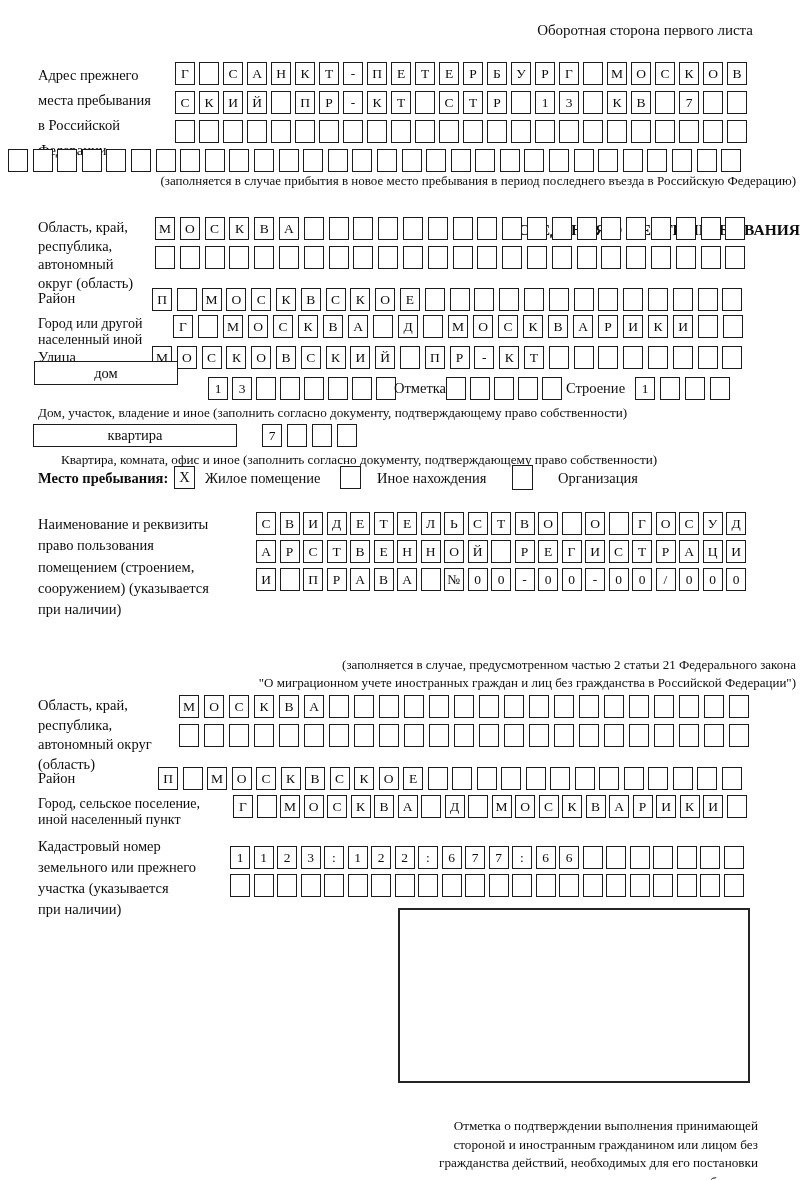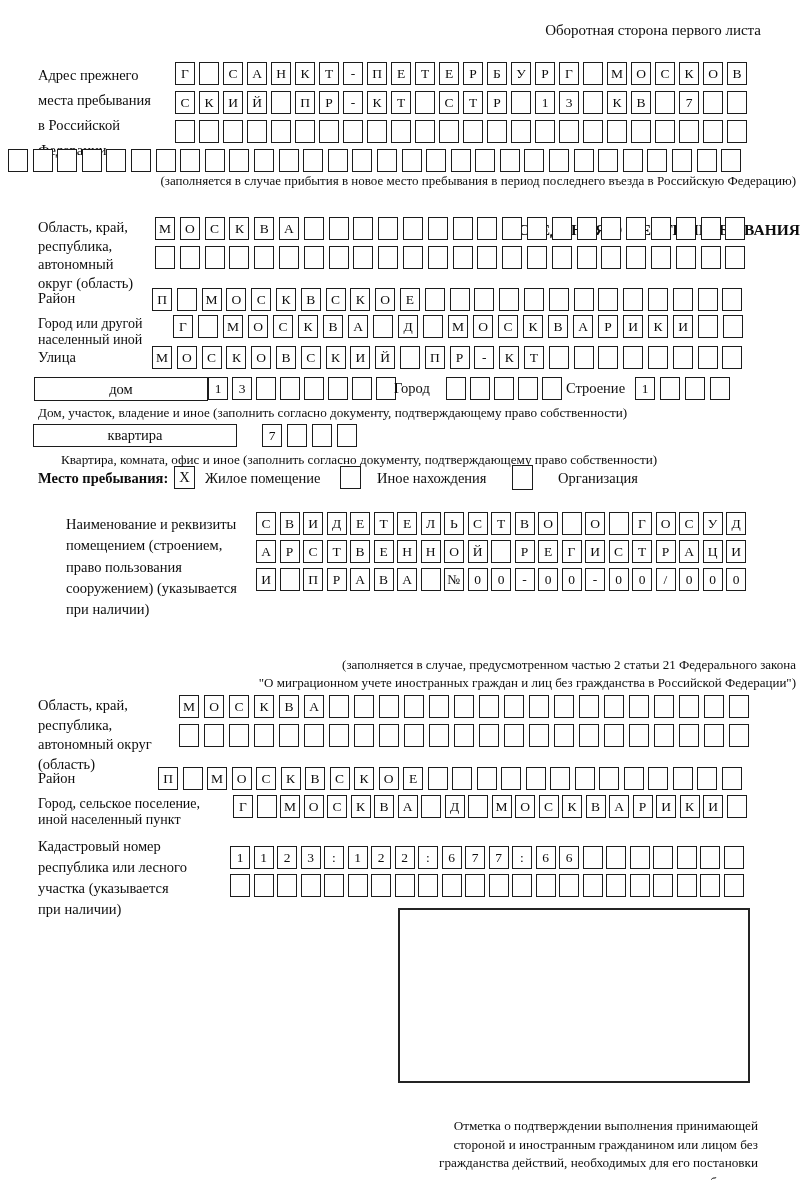--- a/index.html
+++ b/index.html
@@ -29,21 +29,21 @@
     position:absolute; width:21px; height:23px; border:1.6px solid #1c1c1c; background:#fff;
     display:flex; align-items:center; justify-content:center; font-size:14.5px;
   }
   .stamp-box { position:absolute; left:398px; top:908px; width:352px; height:175px; border:2px solid #242424; background:#fff; }
 </style>
 </head>
 <body>
 
 <div class="page">
 
-  <div class="abs" style="top:22px; right:39px; font-size:15px;">Оборотная сторона первого листа</div>
+  <div class="abs" style="top:22px; right:47px; font-size:15px;">Оборотная сторона первого листа</div>
 
   <div class="lbl" style="left:38px; top:63px; line-height:25px;">
       <div>Адрес прежнего</div>
       <div>места пребывания</div>
       <div>в Российской</div>
       <div>Федерации</div>
     </div>
   <div class="cells g4" style="left:175px; top:62px;">
       <div class="cell">Г</div>
       <div class="cell"></div>
@@ -296,34 +296,34 @@
       <div class="cell"></div>
       <div class="cell"></div>
       <div class="cell"></div>
       <div class="cell"></div>
       <div class="cell"></div>
       <div class="cell"></div>
       <div class="cell"></div>
       <div class="cell"></div>
     </div>
 
-  <div class="field-box" style="left:34px; top:377px; width:174px;">
+  <div class="field-box" style="left:34px; top:361px; width:144px;">
     <span>дом</span>
   </div>
   <div class="cells g4" style="left:208px; top:377px;">
       <div class="cell">1</div>
       <div class="cell">3</div>
       <div class="cell"></div>
       <div class="cell"></div>
       <div class="cell"></div>
       <div class="cell"></div>
       <div class="cell"></div>
       <div class="cell"></div>
     </div>
-  <div class="lbl" style="left:394px; top:380px;">Город</div>
+  <div class="lbl" style="left:394px; top:380px;">Отметка</div>
   <div class="cells g4" style="left:446px; top:377px;">
       <div class="cell"></div>
       <div class="cell"></div>
       <div class="cell"></div>
       <div class="cell"></div>
       <div class="cell"></div>
     </div>
   <div class="lbl" style="left:566px; top:380px;">Строение</div>
   <div class="cells g5" style="left:635px; top:377px;">
       <div class="cell">1</div>
@@ -351,24 +351,24 @@
   <div class="lbl" style="left:205px; top:470px;">Жилое помещение</div>
   <div class="chk" style="left:340px; top:466px;">
     <span></span>
   </div>
   <div class="lbl" style="left:377px; top:470px;">Иное нахождения</div>
   <div class="chk" style="left:512px; top:465px; height:25px;">
     <span></span>
   </div>
   <div class="lbl" style="left:558px; top:470px;">Организация</div>
 
-  <div class="lbl" style="left:38px; top:514px; line-height:21.3px;margin-left:28px;">
+  <div class="lbl" style="left:38px; top:514px; line-height:21.3px;">
       <div>Наименование и реквизиты</div>
+      <div>право пользования</div>
       <div>помещением (строением,</div>
-      <div>право пользования</div>
       <div>сооружением) (указывается</div>
       <div>при наличии)</div>
     </div>
   <div class="cells g35" style="left:256px; top:512px;">
       <div class="cell">С</div>
       <div class="cell">В</div>
       <div class="cell">И</div>
       <div class="cell">Д</div>
       <div class="cell">Е</div>
       <div class="cell">Т</div>
@@ -547,21 +547,21 @@
       <div class="cell">А</div>
       <div class="cell">Р</div>
       <div class="cell">И</div>
       <div class="cell">К</div>
       <div class="cell">И</div>
       <div class="cell"></div>
     </div>
 
   <div class="lbl" style="left:38px; top:836px; line-height:21px;">
       <div>Кадастровый номер</div>
-      <div>республика или лесного</div>
+      <div>земельного или прежнего</div>
       <div>участка (указывается</div>
       <div>при наличии)</div>
     </div>
   <div class="cells g35" style="left:230px; top:846px;">
       <div class="cell">1</div>
       <div class="cell">1</div>
       <div class="cell">2</div>
       <div class="cell">3</div>
       <div class="cell">:</div>
       <div class="cell">1</div>

